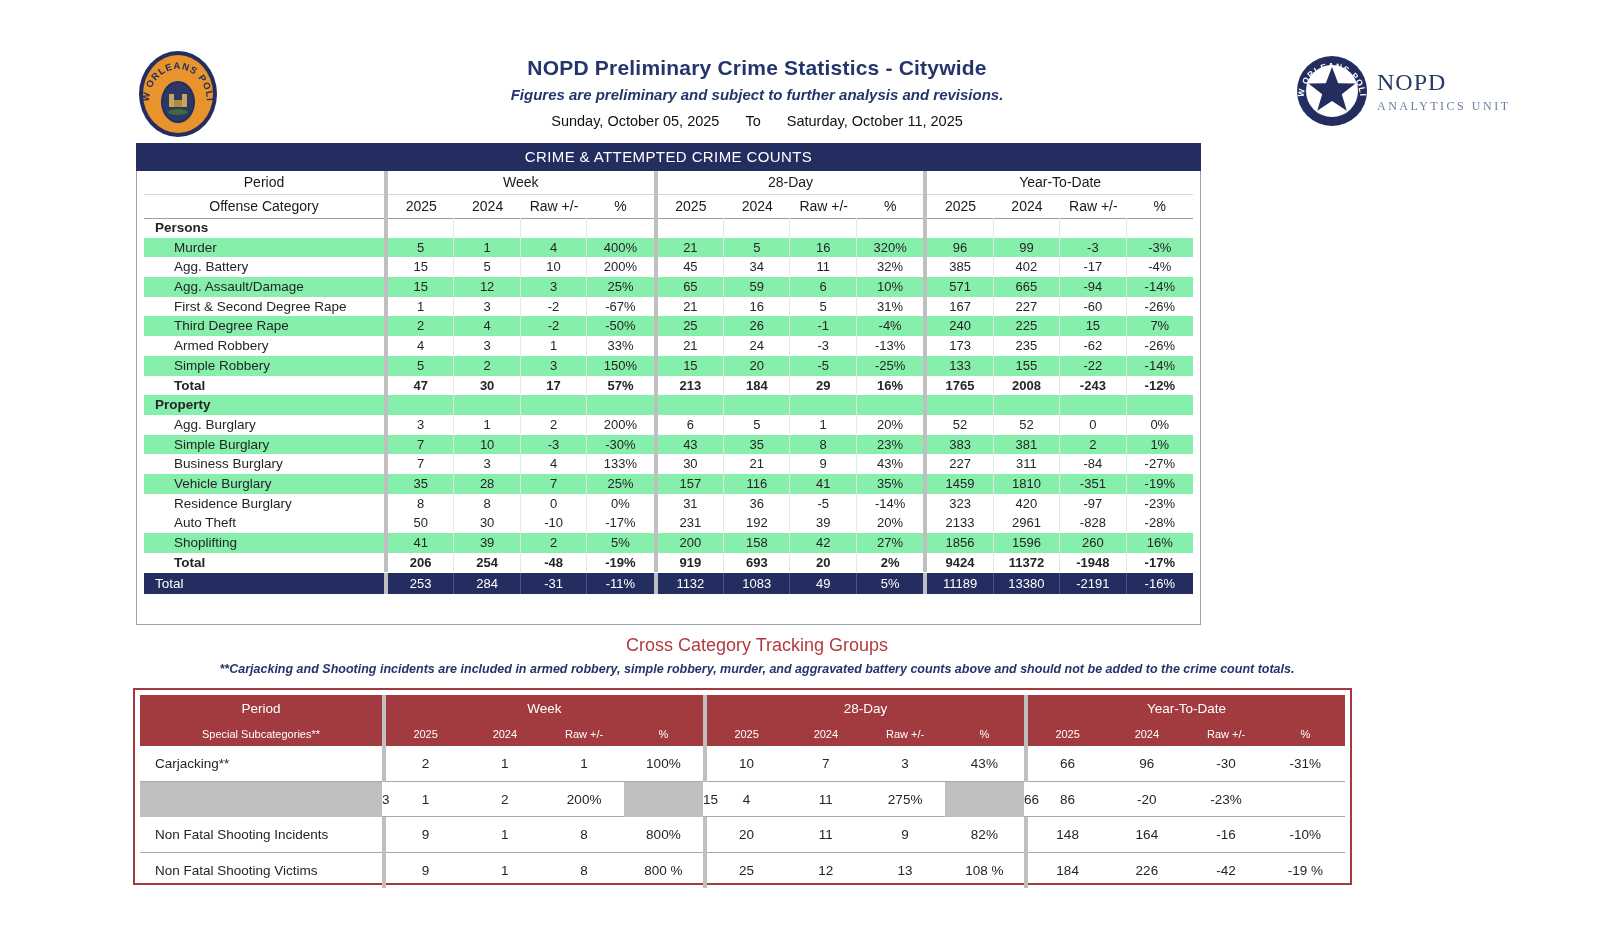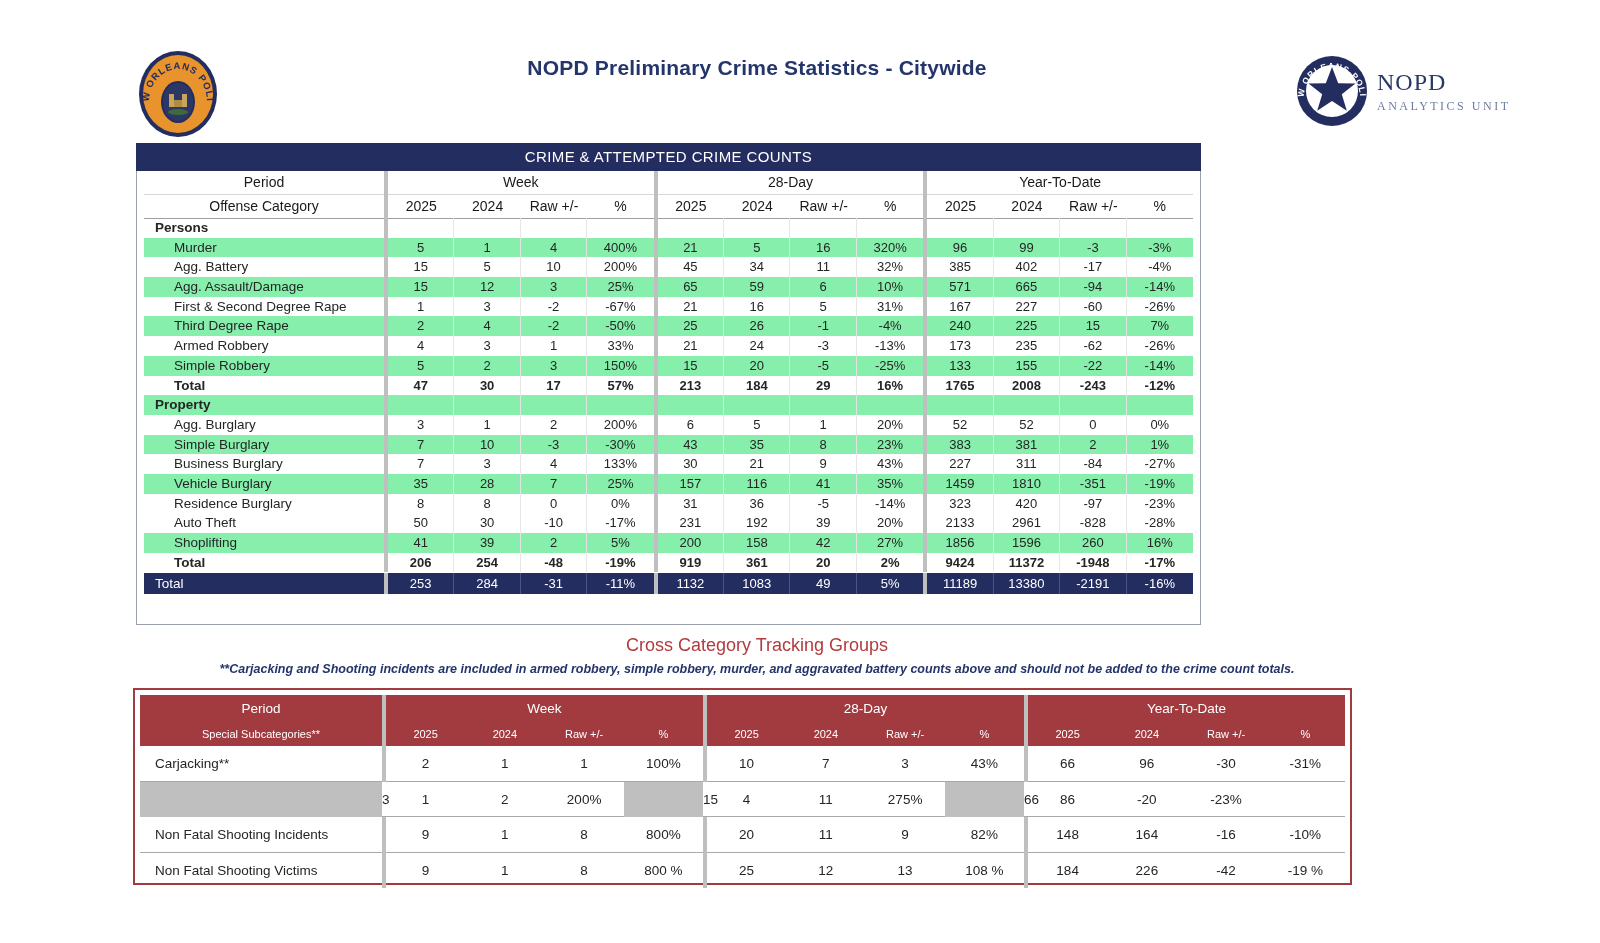--- a/index.html
+++ b/index.html
@@ -75,20 +75,24 @@
     <ellipse cx="40" cy="52" rx="15" ry="19" fill="#2c3766"></ellipse>
     <rect x="31" y="44" width="5" height="13" fill="#c9a45c"></rect>
     <rect x="44" y="44" width="5" height="13" fill="#c9a45c"></rect>
     <rect x="36" y="50" width="8" height="7" fill="#b08c3f"></rect>
     <ellipse cx="40" cy="62" rx="10" ry="3" fill="#3f6b3a"></ellipse>
   </svg>
 </div>
 
 <div class="title-block">
   <div class="page-title">NOPD Preliminary Crime Statistics - Citywide</div>
+  <div class="page-subtitle">Figures are preliminary and subject to further analysis and revisions.</div>
+  <div class="date-line">
+    <span>Sunday, October 05, 2025</span><span class="sep">To</span><span>Saturday, October 11, 2025</span>
+  </div>
 </div>
 
 <div class="logo-right">
   <svg width="72" height="72" viewBox="0 0 72 72">
     <circle cx="36" cy="36" r="35" fill="#232D5F"></circle>
     <circle cx="36" cy="36" r="26" fill="#ffffff"></circle>
     <path id="auArc" d="M 8 42 A 28 28 0 0 1 64 42" fill="none"></path>
     <text font-size="8.5" font-weight="bold" fill="#ffffff" letter-spacing="1">
       <textPath href="#auArc" startOffset="50%" text-anchor="middle">NEW ORLEANS POLICE</textPath>
     </text>
@@ -439,21 +443,21 @@
         </div>
         <div class="grid brow totalrow">
           <div class="rlabel">Total</div>
           <div class="vdiv"></div>
           <div class="val cb">206</div>
           <div class="val cb">254</div>
           <div class="val cb">-48</div>
           <div class="val">-19%</div>
           <div class="vdiv"></div>
           <div class="val cb">919</div>
-          <div class="val cb">361</div>
+          <div class="val cb">693</div>
           <div class="val cb">20</div>
           <div class="val">2%</div>
           <div class="vdiv"></div>
           <div class="val cb">9424</div>
           <div class="val cb">11372</div>
           <div class="val cb">-1948</div>
           <div class="val">-17%</div>
         </div>
       </div>
     <div class="grid grand" id="grand-row">

